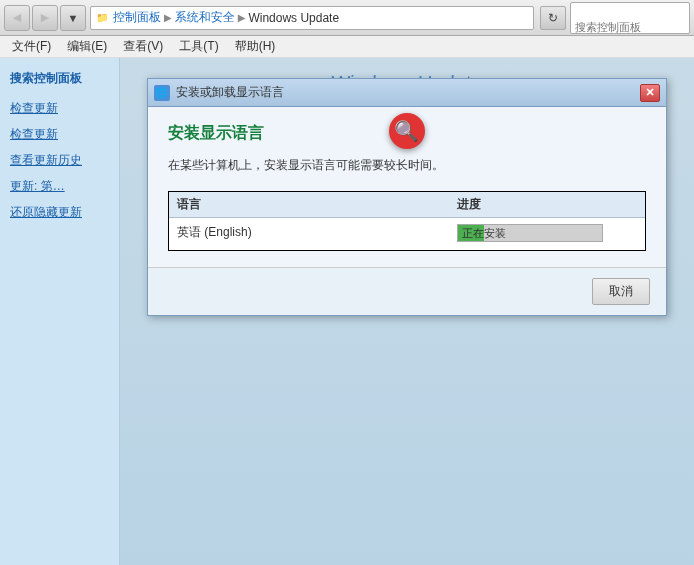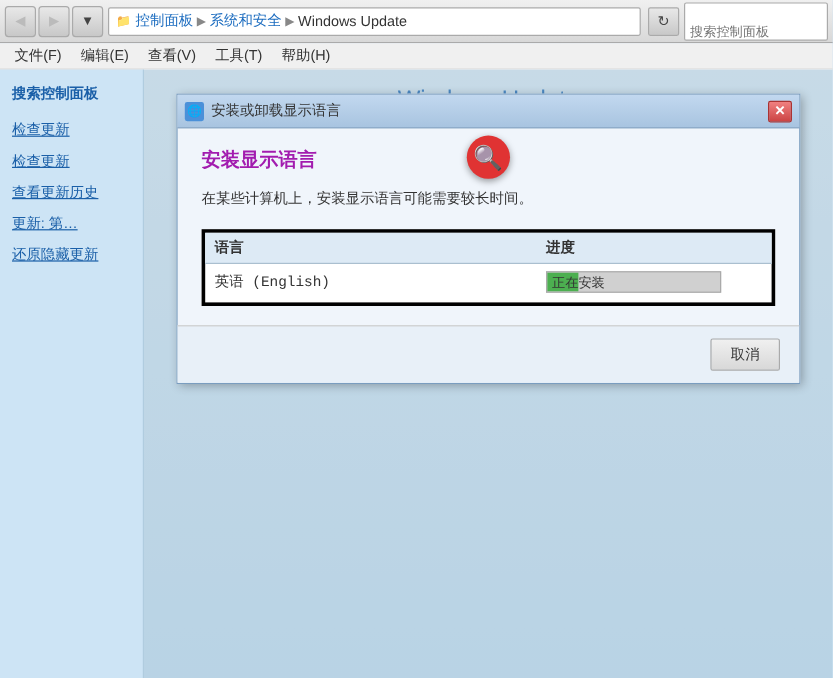--- a/index.html
+++ b/index.html
@@ -223,35 +223,34 @@
       color: white;
       font-size: 11px;
       cursor: pointer;
       font-weight: bold;
     }
     .dialog-body {
       padding: 16px 20px;
     }
     .dialog-section-title {
       font-size: 16px;
-      color: #a21caf;
+      color: #15803d;
       font-weight: bold;
       margin-bottom: 12px;
     }
     .dialog-description {
       font-size: 12px;
       color: #333;
       margin-bottom: 16px;
       line-height: 1.6;
     }
     .dialog-table {
       width: 100%;
-      border: 3px solid #000000;
+      border: 1px solid #000000;
       background: white;
-      font-family: Liberation Mono, monospace;
     }
     .dialog-table-header {
       display: flex;
       background: #ddeaf5;
       border-bottom: 1px solid #aabfcf;
       padding: 4px 8px;
     }
     .dialog-table-header-cell {
       font-size: 12px;
       color: #333;

